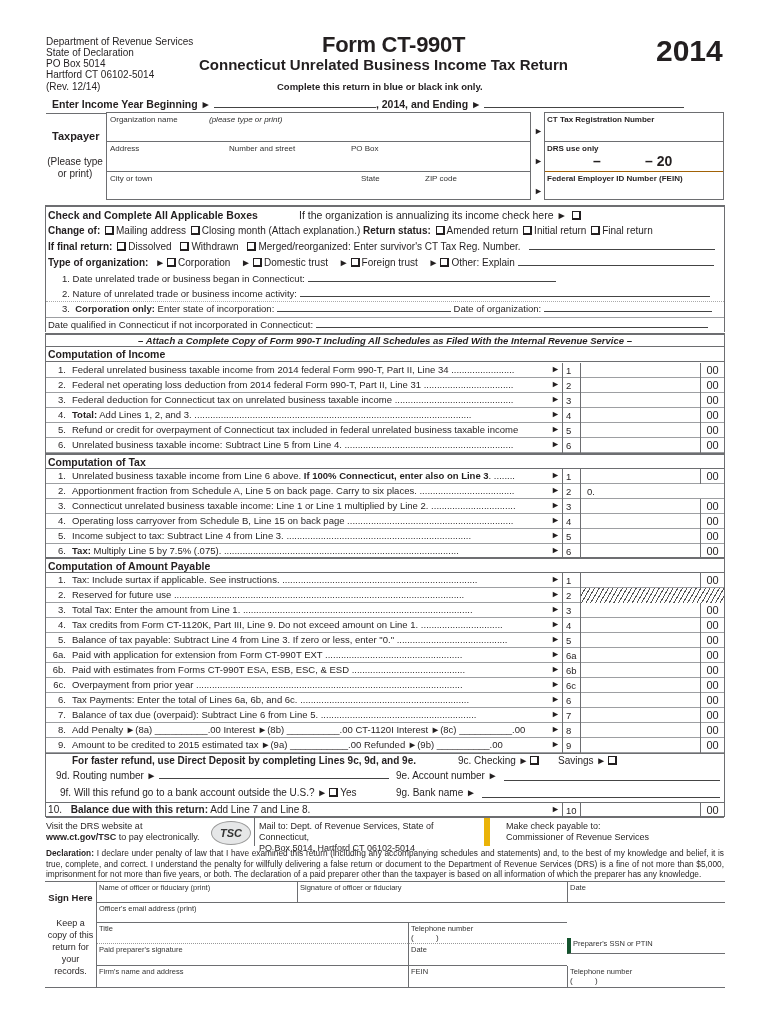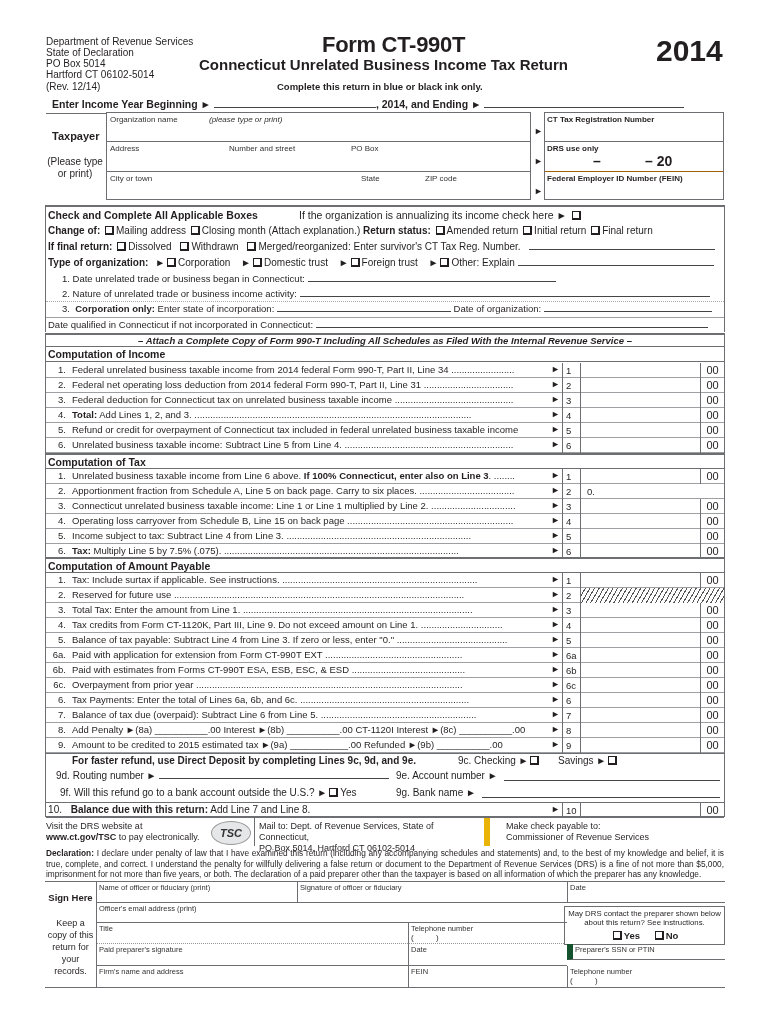--- a/index.html
+++ b/index.html
@@ -373,43 +373,36 @@
   <div style="position:absolute;left:252px;top:0;width:270px;height:21px;border-left:1px solid #6d6e71;border-bottom:1px solid #6d6e71">
       <span class="lbl" style="position:absolute;left:2px;top:1px;font-size:7.5px">Signature of officer or fiduciary</span>
     </div>
   <div style="position:absolute;left:522px;top:0;width:158px;height:21px;border-left:1px solid #6d6e71;border-bottom:1px solid #6d6e71">
       <span class="lbl" style="position:absolute;left:2px;top:1px;font-size:7.5px">Date</span>
     </div>
 
   <div style="position:absolute;left:52px;top:21px;width:470px;height:20px;border-bottom:1px solid #6d6e71">
       <span class="lbl" style="position:absolute;left:2px;top:1px;font-size:7.5px">Officer's email address (print)</span>
     </div>
-  <div style="position:absolute;left:519px;top:24px;width:161px;height:39px;border:1px solid #6d6e71;text-align:center">
-    <div style="font-size:7.8px;line-height:9px;margin-top:2px">May DRS contact the preparer shown below about this return?   See instructions.</div>
-    <div style="font-size:9.5px;font-weight:bold;margin-top:3px">
-      <span class="cb"></span><span>Yes</span>
-      <span class="cb" style="margin-left:12px"></span><span>No</span>
-    </div>
-  </div>
 
   <div style="position:absolute;left:52px;top:41px;width:311px;height:21px;border-bottom:1px dotted #999">
       <span class="lbl" style="position:absolute;left:2px;top:1px;font-size:7.5px">Title</span>
     </div>
   <div style="position:absolute;left:363px;top:41px;width:156px;height:21px;border-left:1px solid #6d6e71;border-bottom:1px dotted #999">
     <span class="lbl" style="position:absolute;left:2px;top:1px;font-size:7.5px">Telephone number</span>
     <span class="lbl" style="position:absolute;left:2px;top:10px;font-size:8px;white-space:pre">(          )</span>
   </div>
 
   <div style="position:absolute;left:52px;top:62px;width:311px;height:22px;border-bottom:1px solid #6d6e71">
       <span class="lbl" style="position:absolute;left:2px;top:1px;font-size:7.5px">Paid preparer's signature</span>
     </div>
   <div style="position:absolute;left:363px;top:62px;width:159px;height:22px;border-left:1px solid #6d6e71;border-bottom:1px solid #6d6e71">
       <span class="lbl" style="position:absolute;left:2px;top:1px;font-size:7.5px">Date</span>
     </div>
-  <div style="position:absolute;left:522px;top:62px;width:158px;height:16px;border-left:6px solid #14532d;border-bottom:1px solid #6d6e71">
+  <div style="position:absolute;left:522px;top:56px;width:158px;height:16px;border-left:4px solid #14532d;border-bottom:1px solid #6d6e71">
       <span class="lbl" style="position:absolute;left:2px;top:1px;font-size:7.5px">Preparer's SSN or PTIN</span>
     </div>
 
   <div style="position:absolute;left:52px;top:84px;width:311px;height:22px">
       <span class="lbl" style="position:absolute;left:2px;top:1px;font-size:7.5px">Firm's name and address</span>
     </div>
   <div style="position:absolute;left:363px;top:84px;width:159px;height:22px;border-left:1px solid #6d6e71">
       <span class="lbl" style="position:absolute;left:2px;top:1px;font-size:7.5px">FEIN</span>
     </div>
   <div style="position:absolute;left:522px;top:84px;width:158px;height:22px;border-left:1px solid #6d6e71">

